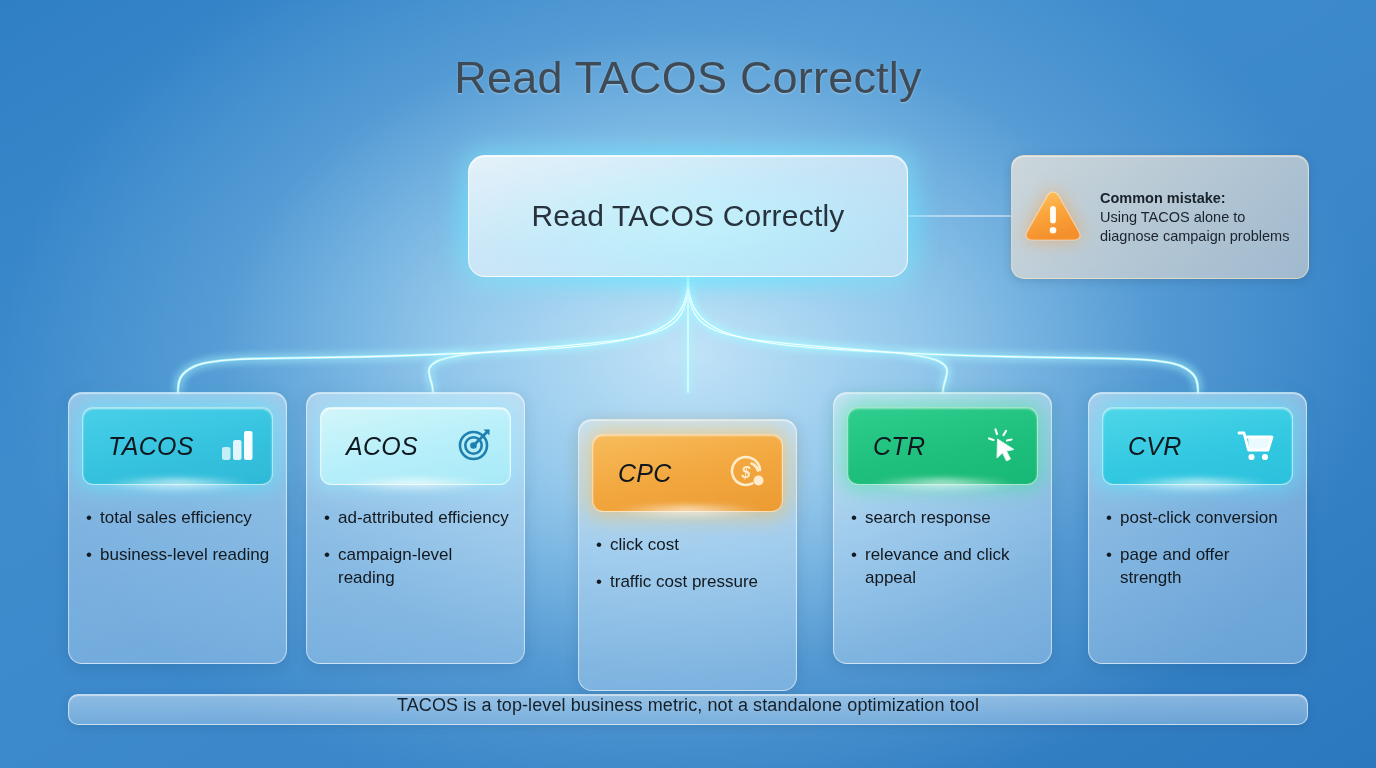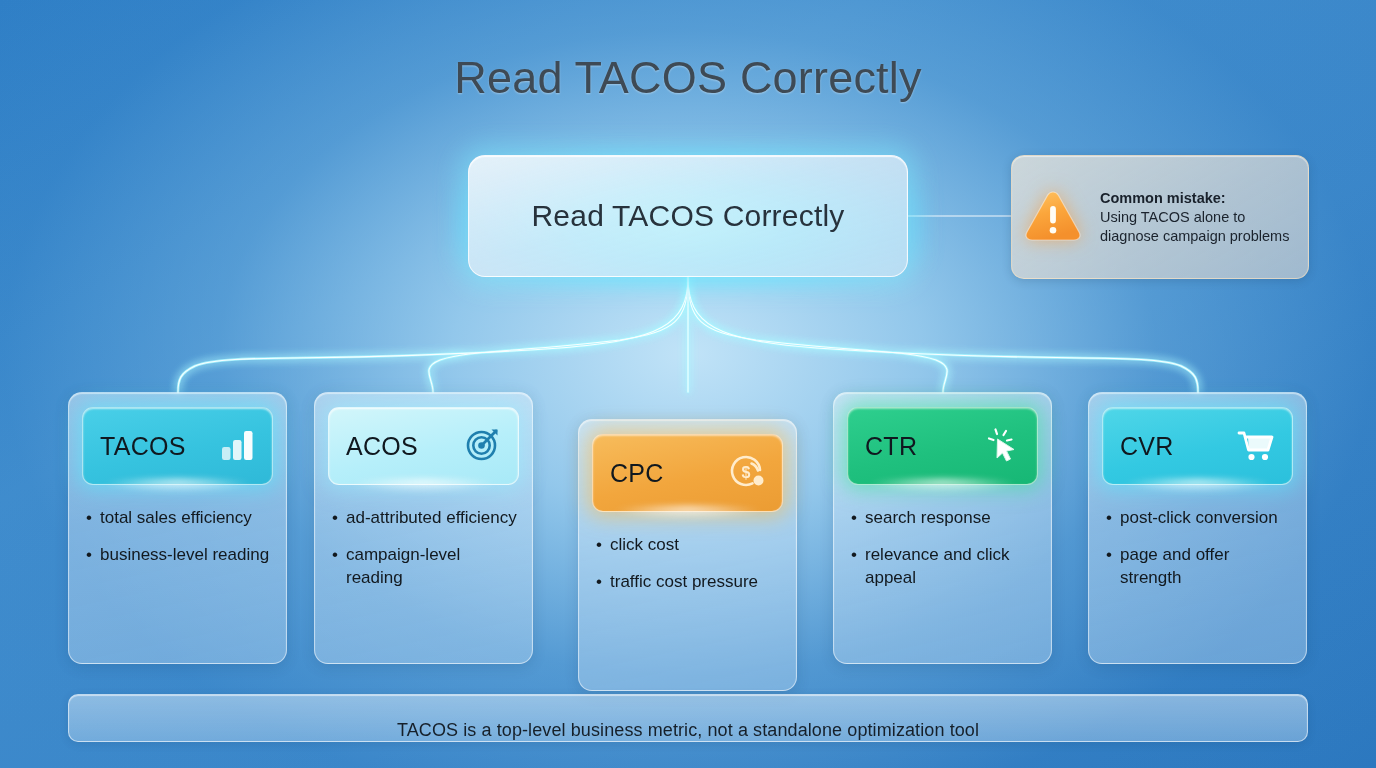--- a/index.html
+++ b/index.html
@@ -133,23 +133,24 @@
                 inset 0 1px 1px rgba(255,255,255,0.55);
     padding: 14px 13px 12px 13px;
   }
   .card-header {
     position: relative;
     height: 78px;
     border-radius: 11px;
     display: flex;
     align-items: center;
     justify-content: space-between;
-    padding: 0 15px 0 17px;
+    padding: 0 15px 0 25px;
     border: 1px solid rgba(255,255,255,0.60);
     overflow: visible;
+    font-style: italic;
   }
   .card-header::after {
     content: "";
     position: absolute;
     left: 8%; right: 8%;
     bottom: -9px; height: 14px;
     border-radius: 50%;
     background: radial-gradient(ellipse at 50% 0%,
         rgba(255,255,255,0.85) 0%, rgba(255,255,255,0) 72%);
     filter: blur(3px);
@@ -197,30 +198,30 @@
   .hdr-cvr {
     background: linear-gradient(168deg,#4fd6e8 0%,#33c9e2 55%,#2bc0dc 100%);
     box-shadow: 0 0 20px 5px rgba(90,235,255,0.55),
                 inset 0 1px 2px rgba(255,255,255,0.60);
   }
 
   
   .footer {
     position: absolute;
     left: 68px; top: 694px;
-    width: 1240px; height: 48px;
+    width: 1240px; height: 31px;
     border-radius: 10px;
     background: linear-gradient(180deg,
         rgba(222,238,250,0.50) 0%,
         rgba(196,224,246,0.40) 100%);
     border: 1px solid rgba(255,255,255,0.55);
     box-shadow: inset 0 1px 1px rgba(255,255,255,0.55),
                 0 2px 8px rgba(18,54,95,0.14);
     display: flex;
-    align-items: flex-end;
+    align-items: flex-start;
     justify-content: center;
   }
   .footer-text {
     font-size: 18px;
     color: #16202a;
     letter-spacing: 0.1px;
   }
 </style>
 </head>
 <body>
@@ -305,21 +306,21 @@
         <span class="dot">•</span>
         <span class="txt">total sales efficiency</span>
       </div>
       <div class="bullet">
         <span class="dot">•</span>
         <span class="txt">business-level reading</span>
       </div>
     </div>
   </div>
 
-  <div class="card" style="left:314px;">
+  <div class="card" style="left:306px;">
     <div class="card-header hdr-acos">
       <span class="card-title">ACOS</span>
       <span class="card-icon">
         <svg width="40" height="40" viewBox="0 0 40 40">
           <circle cx="18.5" cy="21.5" r="13.5" fill="none" stroke="#1f7fae" stroke-width="2.6"></circle>
           <circle cx="18.5" cy="21.5" r="8.2" fill="none" stroke="#1f7fae" stroke-width="2.6"></circle>
           <circle cx="18.5" cy="21.5" r="3.3" fill="#1f7fae"></circle>
           <path d="M18.5,21.5 L33,7" stroke="#1f7fae" stroke-width="2.8" stroke-linecap="round" fill="none"></path>
           <path d="M28.5,5.5 L34.5,5.5 L34.5,11.5 Z" fill="#1f7fae"></path>
         </svg>

